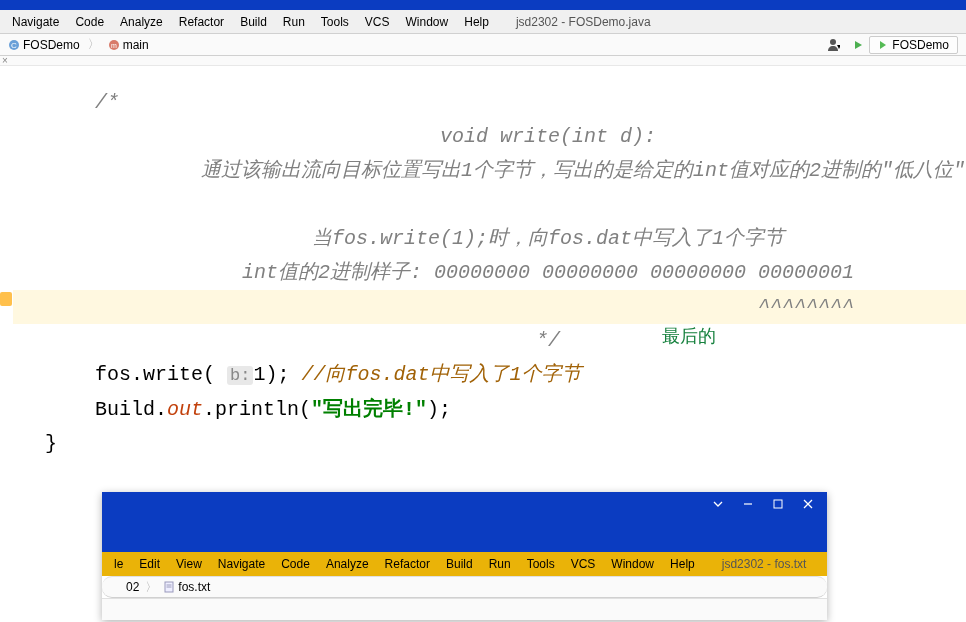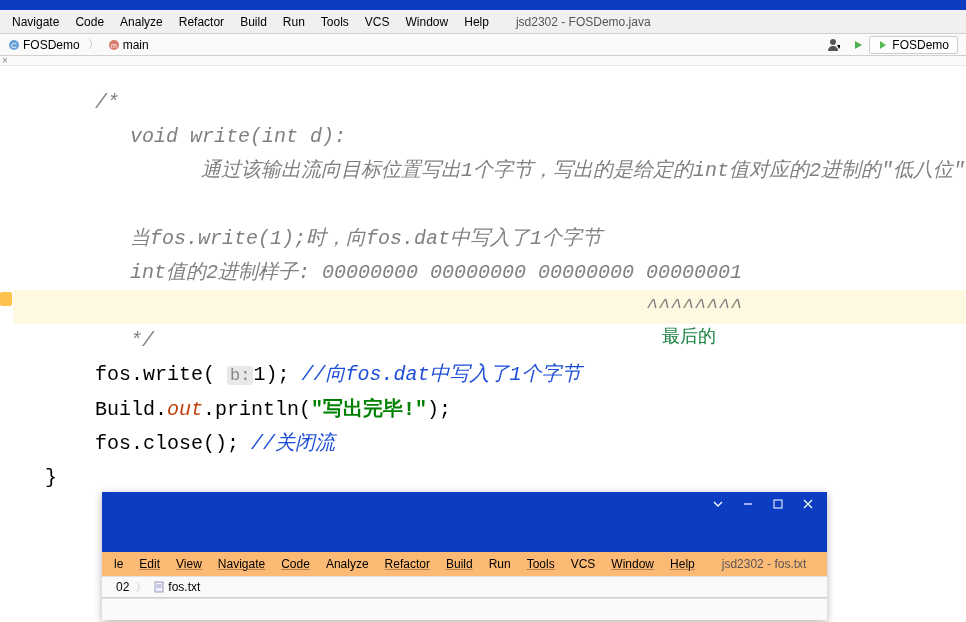--- a/index.html
+++ b/index.html
@@ -22,48 +22,48 @@
     .nav-tab { display: flex; align-items: center; gap: 4px; padding: 1px 8px; border: 1px solid #ccc; border-radius: 2px; background: #fdfdfd; }
     .nav-tab-green { width: 10px; height: 10px; display: inline-block; }
     
     .gutter-line { height: 10px; background: #fafafa; border-bottom: 1px solid #e8e8e8; position: relative; }
     .gutter-close { position: absolute; left: 2px; top: -1px; color: #888; font-size: 10px; }
     
     .editor-area { position: relative; font-family: Consolas, "Courier New", monospace; font-size: 20px; line-height: 34px; padding-left: 13px; padding-top: 20px; }
     
     .code-line { white-space: pre; color: #000; }
     .indent1 { padding-left: 82px; }
-    .indent2 { padding-left: 105px; }
+    .indent2 { padding-left: 105px; text-align: center; }
     .indent3 { padding-left: 140px; }
     
     .comment-block { color: #808080; font-style: italic; }
-    .comment-inline { color: #1d4ed8; font-style: italic; }
+    .comment-inline { color: #a16207; font-style: italic; }
     .string { color: #008000; font-weight: bold; }
     .field { color: #c2410c; font-style: italic; }
     .param-hint { background: #e8e8e8; color: #888; font-style: normal; padding: 0 3px; font-size: 17px; border-radius: 3px; }
     
     .highlight-line { background: #fff8e0; width: 100%; }
     .carets-line { color: #808080; font-style: italic; }
     .red-annot { color: #15803d; font-size: 18px; position: absolute; }
     
     .gutter-strip { position: absolute; left: 0; top: 226px; width: 12px; height: 14px; background: #ffc04c; border-radius: 2px; }
     
     .brace-line { padding-left: 32px; }
     
     
     .sub-window { position: absolute; left: 102px; top: 492px; width: 725px; background: #fff; box-shadow: 0 2px 8px rgba(0,0,0,0.3); }
     .sub-titlebar { height: 24px; background: #0b3cc1; display: flex; justify-content: flex-end; align-items: center; padding-right: 4px; }
     .sub-ctrl { width: 30px; height: 22px; display: flex; align-items: center; justify-content: center; color: #fff; cursor: default; }
     .sub-close { }
     .sub-blue2 { height: 36px; background: #0b3cc1; }
-    .sub-menu-bar { height: 24px; display: flex; align-items: center; padding: 0 4px; background: #fdba74; }
-    .sub-breadcrumb { height: 22px; display: flex; align-items: center; padding: 0 10px; background: #fafafa; border-top: 1px solid #e0e0e0; border-bottom: 1px solid #d0d0d0; }
+    .sub-menu-bar { height: 24px; display: flex; align-items: center; padding: 0 4px; background: #eab308; }
+    .sub-breadcrumb { height: 22px; display: flex; align-items: center; padding: 0 20px; background: #fafafa; border-top: 1px solid #e0e0e0; border-bottom: 1px solid #d0d0d0; border-radius: 10px; }
     .sub-lower { height: 22px; background: #fafafa; border-top: 1px solid #e0e0e0; display: flex; align-items: center; padding: 0 55px; gap: 50px; }
     
-    .underline-dec { text-decoration: underline; text-decoration-color: rgba(0,0,0,0.3); margin-top: 14px; }
+    .underline-dec { text-decoration-color: rgba(0,0,0,0.3); margin-top: 14px; }
   </style>
 </head>
 <body>
 
 <div class="top-blue-bar"></div>
 
 <div class="menu-bar">
   <span class="menu-item">Navigate</span>
   <span class="menu-item">Code</span>
   <span class="menu-item">Analyze</span>
@@ -134,21 +134,20 @@
     <div class="code-line indent2 carets-line">                                            ^^^^^^^^</div>
   </div>
   <span class="red-annot" style="left:662px; top:254px;">最后的</span>
   <div class="code-line indent2 comment-block"> */</div>
 
   <div class="code-line indent1"><span>fos.write( </span><span class="param-hint">b:</span><span>1); </span><span class="comment-inline">//向fos.dat中写入了1个字节</span></div>
 
 
   <div class="code-line indent1"><span>Build.</span><span class="field">out</span><span>.println(</span><span class="string">"写出完毕!"</span><span>);</span></div>
 
-  <div class="code-line indent1"><span>fos.close(); </span><span class="comment-inline">//关闭流</span></div>
 
   <div class="code-line brace-line">}</div>
 </div>
 
 <div class="sub-window">
   <div class="sub-titlebar">
     <span class="sub-ctrl">
       <svg width="12" height="12" viewBox="0 0 12 12">
           <path d="M2 4l4 4 4-4" stroke="#fff" stroke-width="1.3" fill="none"></path>
         </svg>

